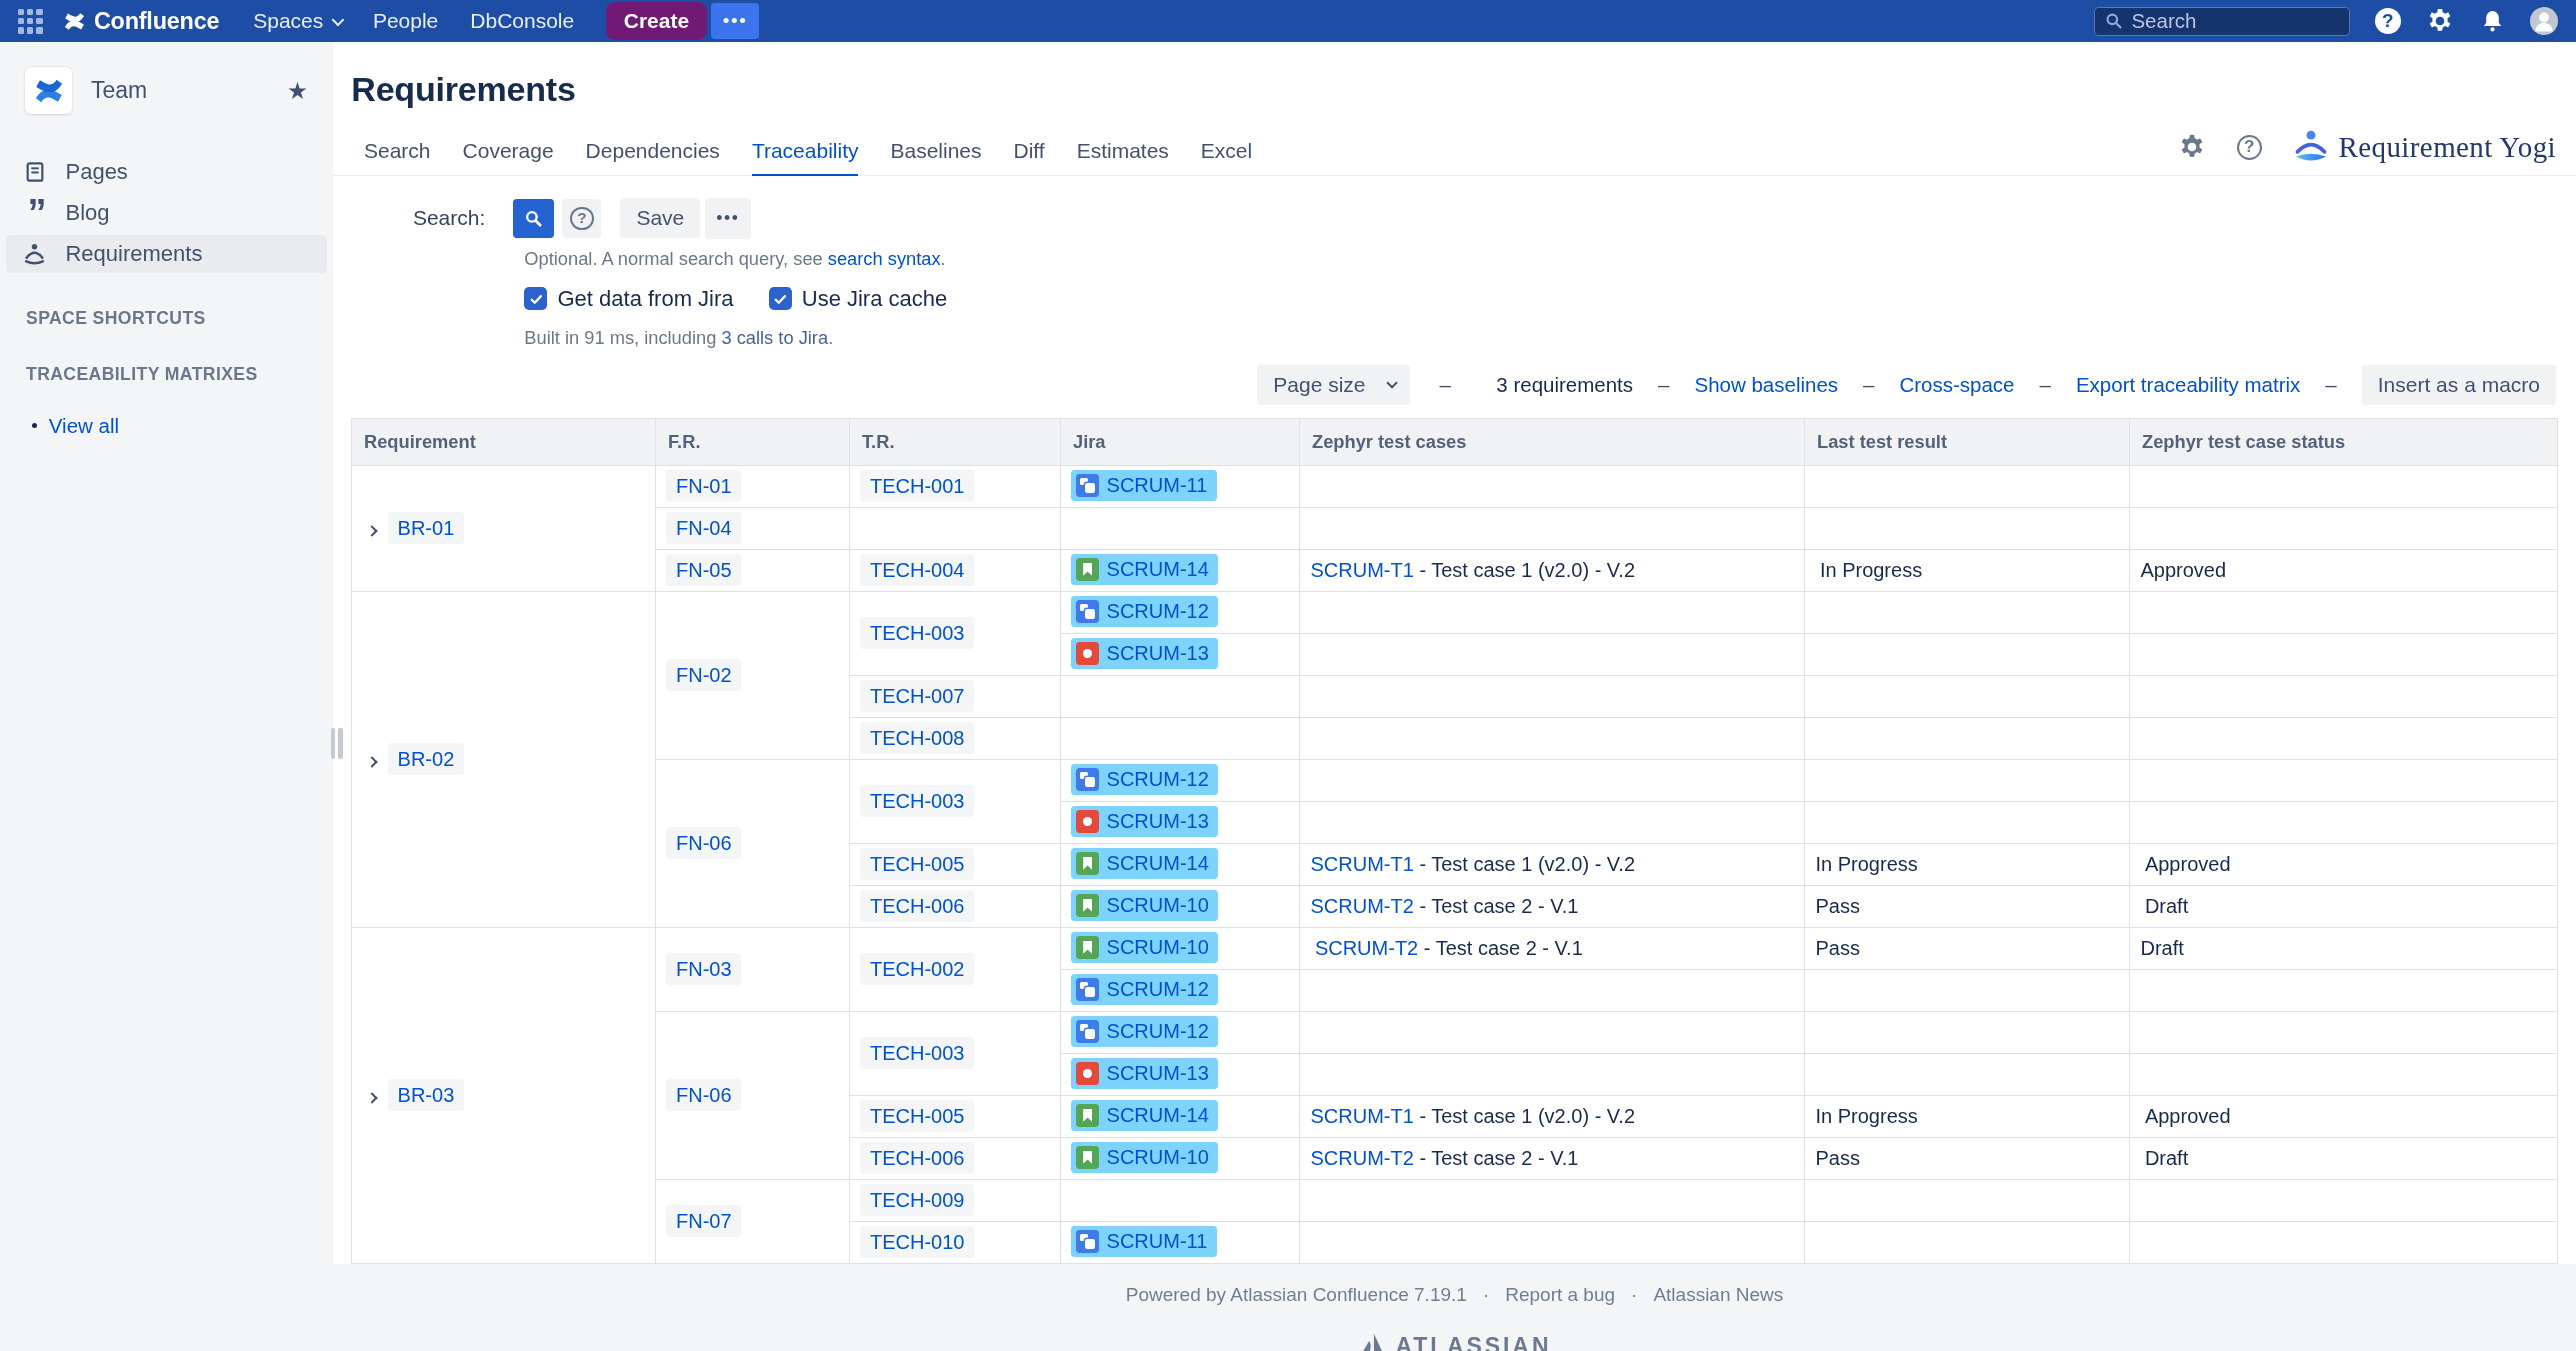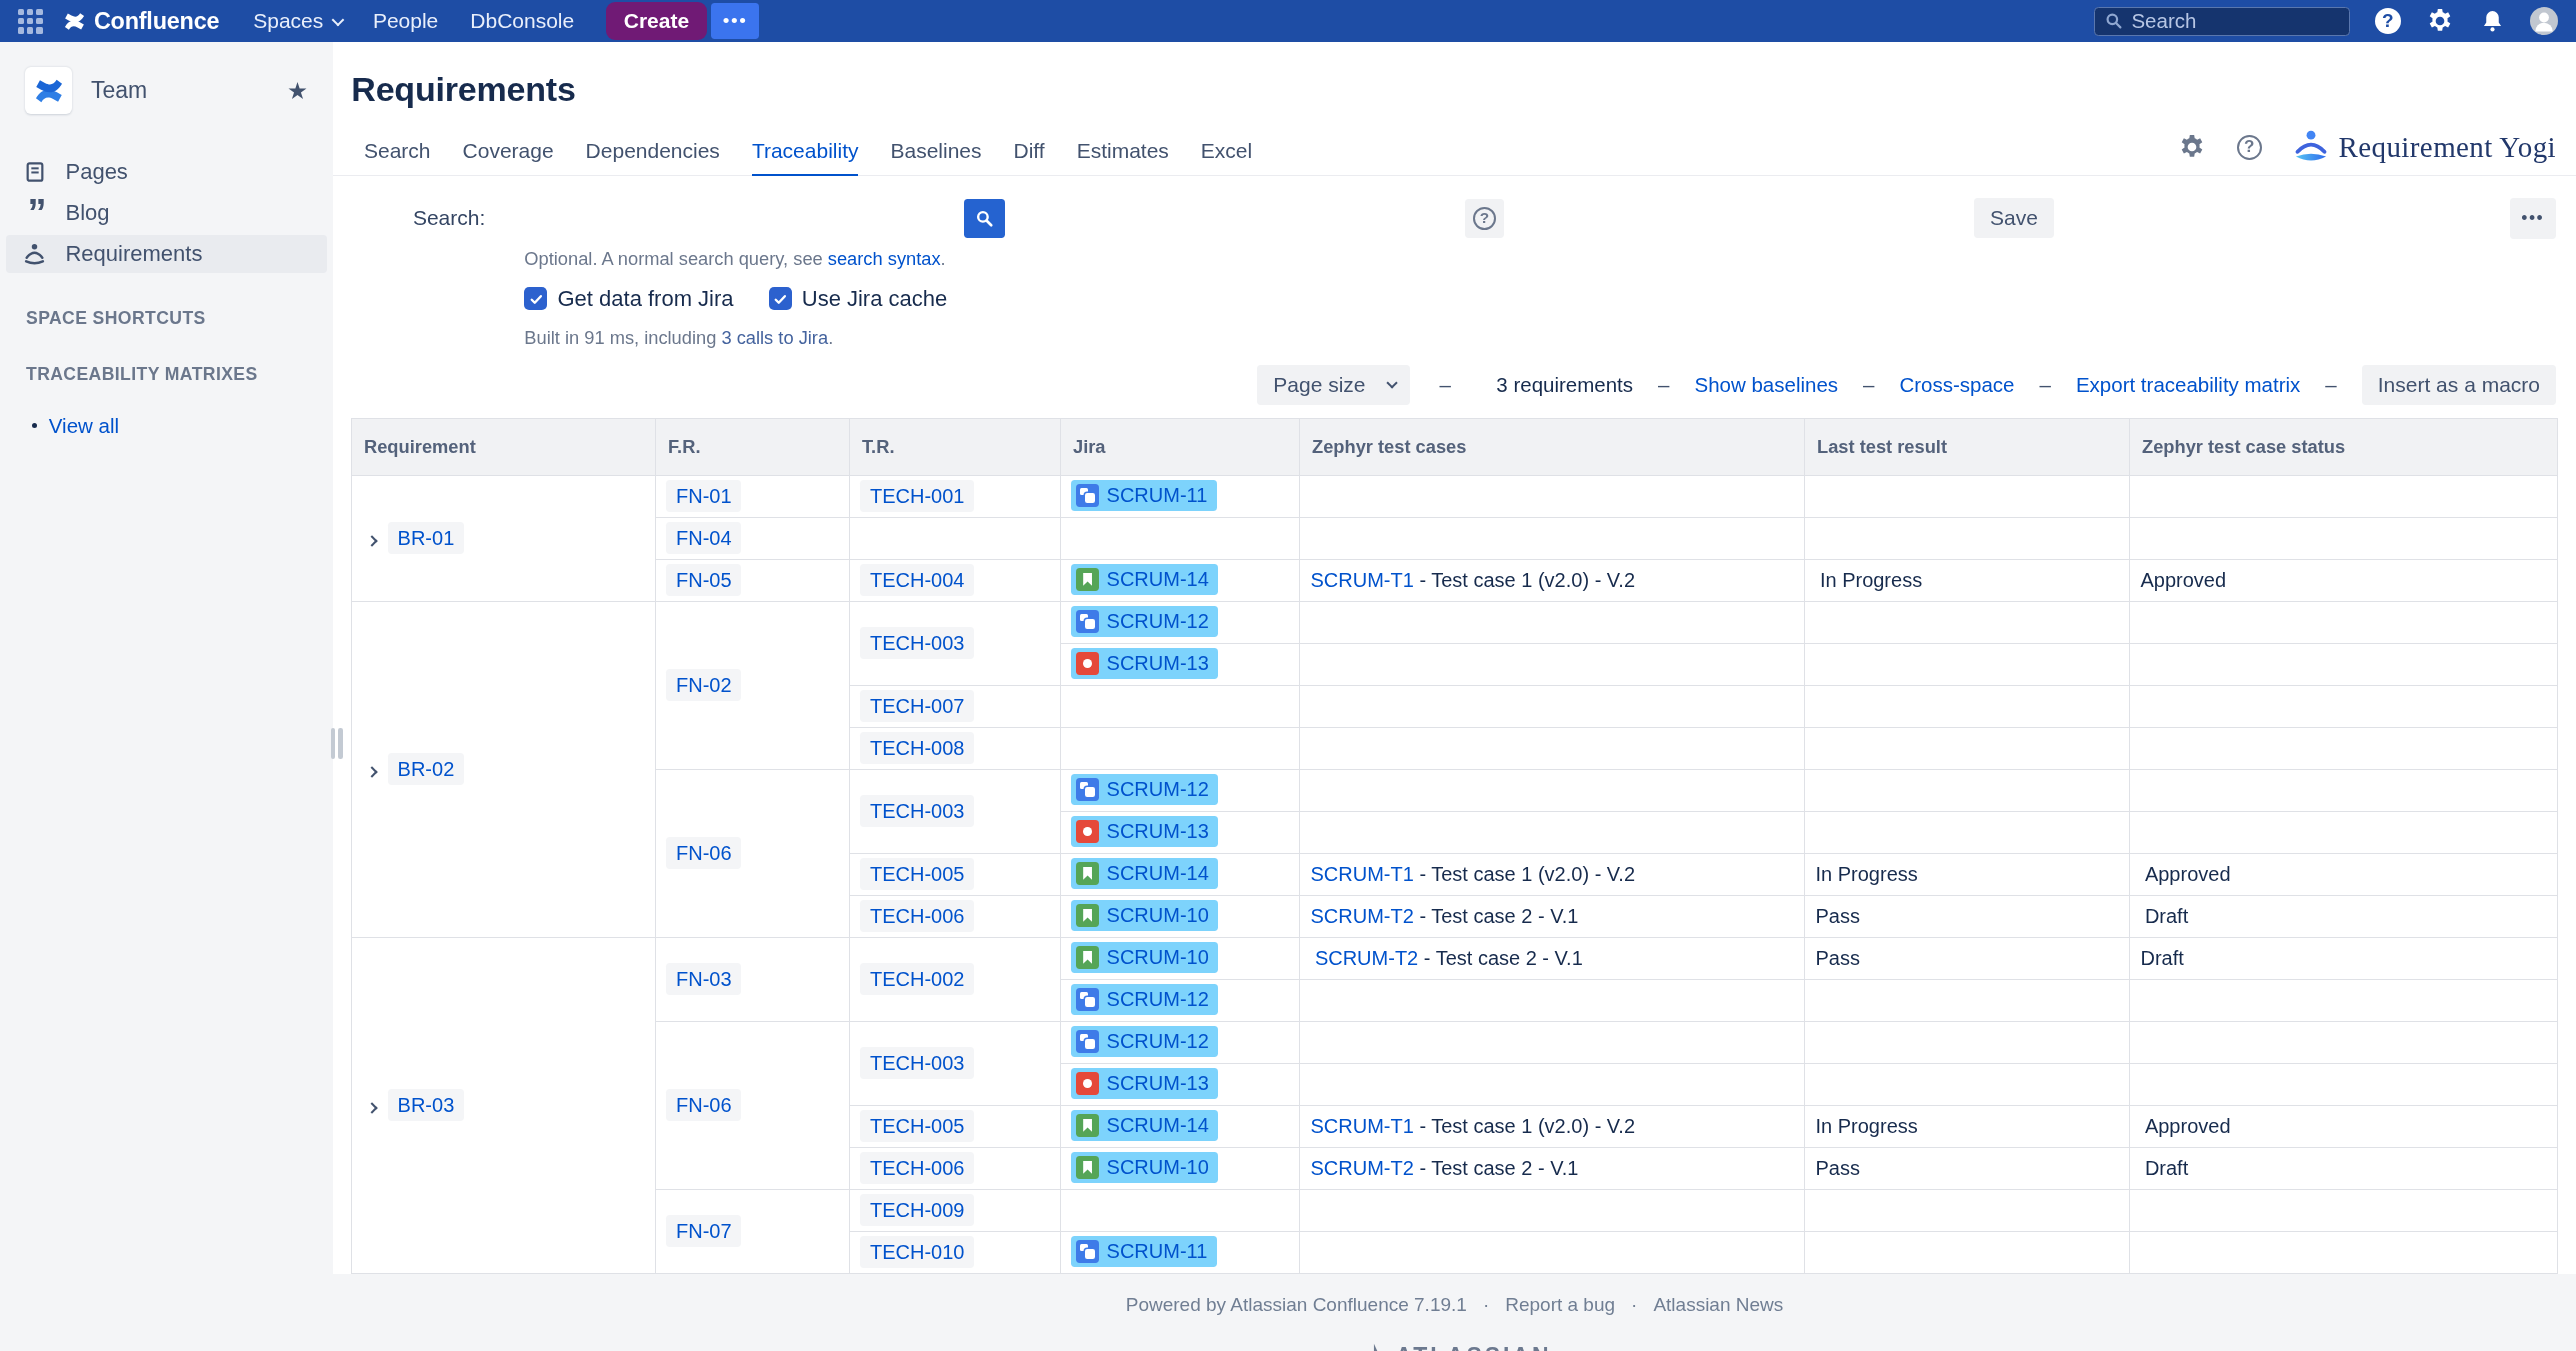--- a/index.html
+++ b/index.html
@@ -54,21 +54,21 @@
   .tab { font-size:21px; color:#42526E; padding-bottom:11.7px; margin-right:32px; border-bottom:2.9px solid transparent; margin-bottom:-1.5px; text-decoration:none; cursor:pointer; }
   .tab.active { color:#0052CC; border-bottom-color:#0052CC; }
   .tab-right { margin-left:auto; display:flex; align-items:center; gap:28px; padding-bottom:8.8px; }
   .gear-grey svg { width:26px; height:26px; fill:#6B778C; }
   .help-outline { width:25px; height:25px; border:2.2px solid #6B778C; border-radius:50%; color:#6B778C; font-size:17px; font-weight:700; display:flex; align-items:center; justify-content:center; }
   .ry-logo { display:flex; align-items:center; gap:8.8px; }
   .ry-logo svg { width:38px; height:38px; }
   .ry-word { font-family:"Liberation Serif",serif; font-size:29px; color:#22386B; letter-spacing:0.4px; }
 
   
-  .form-row { margin-top:22px; display:flex; align-items:center;justify-content:space-between; }
+  .form-row { margin-top:22px; display:flex; align-items:center; }
   .form-label { width:154px; text-align:right; padding-right:20px; font-size:21px; color:#344563; flex-shrink:0; }
   .query-input { width:588px; height:39px; background:#EFEDFC; border:2.2px solid #7E6ED6; border-radius:4.4px; font-size:21px; color:#172B4D; padding:0 11.7px; font-family:"Liberation Sans",sans-serif; outline:none; }
   .btn-search { width:41px; height:39px; background:#2563D0; border:none; border-radius:3.7px; margin-left:7.3px; display:flex; align-items:center; justify-content:center; cursor:pointer; }
   .btn-help-sq { width:39px; height:39px; background:#F1F2F4; border:none; border-radius:3.7px; margin-left:8.8px; display:flex; align-items:center; justify-content:center; cursor:pointer; }
   .btn-help-sq .help-outline { border-width:2.2px; width:23.4px; height:23.4px; font-size:15.4px; }
   .btn-grey { background:#F1F2F4; border:none; border-radius:3.7px; color:#42526E; font-size:21px; padding:8px 16px; cursor:pointer; font-family:"Liberation Sans",sans-serif; }
   .btn-save { margin-left:19px; }
   .btn-formmore { margin-left:4.4px; letter-spacing:1.5px; font-size:17.6px; padding:10.2px 11.7px; }
   .helper-line { margin:8.8px 0 0 173px; font-size:18.3px; color:#6B778C; }
   .checks-row { margin:16px 0 0 173px; display:flex; align-items:center; gap:35px; }
@@ -82,21 +82,21 @@
   .table-toolbar { margin-top:16px; display:flex; align-items:center; justify-content:flex-end; gap:25px; font-size:20.5px; }
   .page-size-btn { display:flex; align-items:center; gap:20.5px; }
   .page-size-btn .chev { width:8px; height:8px; border-right:2.2px solid #42526E; border-bottom:2.2px solid #42526E; transform:rotate(45deg) translateY(-2.9px); }
   .tb-dash { color:#42526E; }
   .tb-dash.first { margin:0 20.5px 0 4.4px; }
   .tb-count { color:#172B4D; }
   .tb-link { color:#0052CC; text-decoration:none; cursor:pointer; }
 
   
   .trace-table { margin-top:13px; border-collapse:collapse; table-layout:fixed; width:2205px; }
-  .trace-table th { height:57px; background:#F1F2F4; border:0.7px solid #DFE1E6; text-align:left; padding-left:11.7px; font-size:18.3px; font-weight:700; color:#54627B; }
+  .trace-table th { height:47px; background:#F1F2F4; border:0.7px solid #DFE1E6; text-align:left; padding-left:11.7px; font-size:18.3px; font-weight:700; color:#54627B; }
   .trace-table td { height:42px; border:0.7px solid #DFE1E6; padding-left:10.2px; vertical-align:middle; font-size:20px; color:#172B4D; }
   .trace-table td.c4 { padding-left:14.6px; }
   .pill { display:inline-block; background:#F4F5F7; border-radius:3.7px; padding:4.4px 9.5px; color:#0052CC; text-decoration:none; cursor:pointer; }
   .row-chevron { display:inline-block; width:8px; height:8px; border-top:2.2px solid #42526E; border-right:2.2px solid #42526E; transform:rotate(45deg); margin:0 11.7px 0 5.9px; cursor:pointer; }
   .jira-pill { display:inline-flex; align-items:center; gap:7.3px; background:#7dd3fc; border-radius:3.7px; padding:3.7px 9.5px 3.7px 4.4px; color:#0052CC; text-decoration:none; cursor:pointer; }
   .jira-ic { width:23.4px; height:23.4px; border-radius:3.7px; position:relative; flex-shrink:0; }
   .jira-ic.subtask { background:#3E7BE8; }
   .jira-ic.subtask::before { content:""; position:absolute; left:4.4px; top:4.4px; width:7.3px; height:7.3px; background:#fff; border-radius:1.5px; }
   .jira-ic.subtask::after { content:""; position:absolute; left:9.5px; top:9.5px; width:9.5px; height:9.5px; background:#fff; border-radius:2.2px; box-shadow:0 0 0 1.5px #3E7BE8; }
   .jira-ic.story { background:#55A557; }

